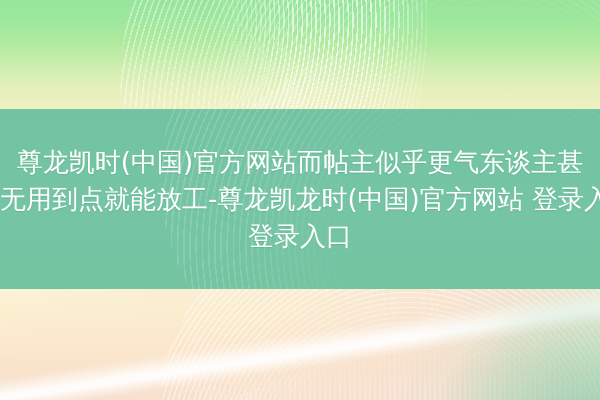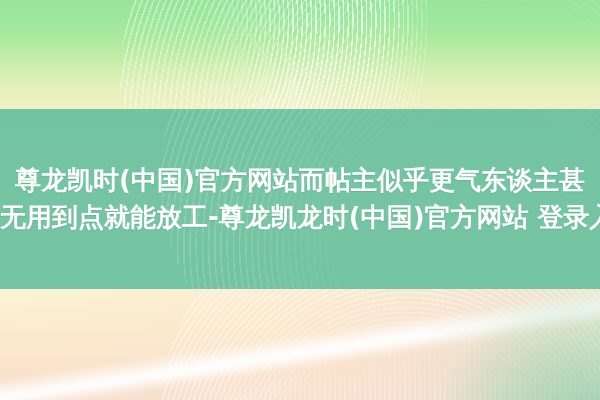--- a/index.html
+++ b/index.html
@@ -246,21 +246,21 @@
     top: 109px;
     width: 600px;
     height: 180px;
     display: flex;
     flex-direction: column;
     justify-content: center;
     align-items: center;
     text-align: center;
     color: #ffffff;
     font-family: "DejaVu Sans", "Liberation Sans", sans-serif;
-    font-weight: bold;
+    font-weight: normal;
     font-size: 26px;
     line-height: 37px;
     letter-spacing: 0px;
     white-space: nowrap;
     text-shadow: 0 1px 1px rgba(40,110,90,0.18);
   }
   .headline .hl-line {
     display: block;
   }
   .hl-1, .hl-2 {
@@ -289,15 +289,16 @@
     <div class="ripple-bot-a"></div>
     <div class="ripple-bot-b"></div>
     <div class="ripple-bot-c"></div>
     <div class="crest"></div>
     <div class="green-corner"></div>
   </div>
 
   <div class="headline">
     <span class="hl-line hl-1">尊龙凯时(中国)官方网站而帖主似乎更气东谈主甚</span>
     <span class="hl-line hl-2">无用到点就能放工-尊龙凯龙时(中国)官方网站 登录入</span>
+    <span class="hl-line hl-3">登录入口</span>
   </div>
 
 </div>
 
 </body></html>

